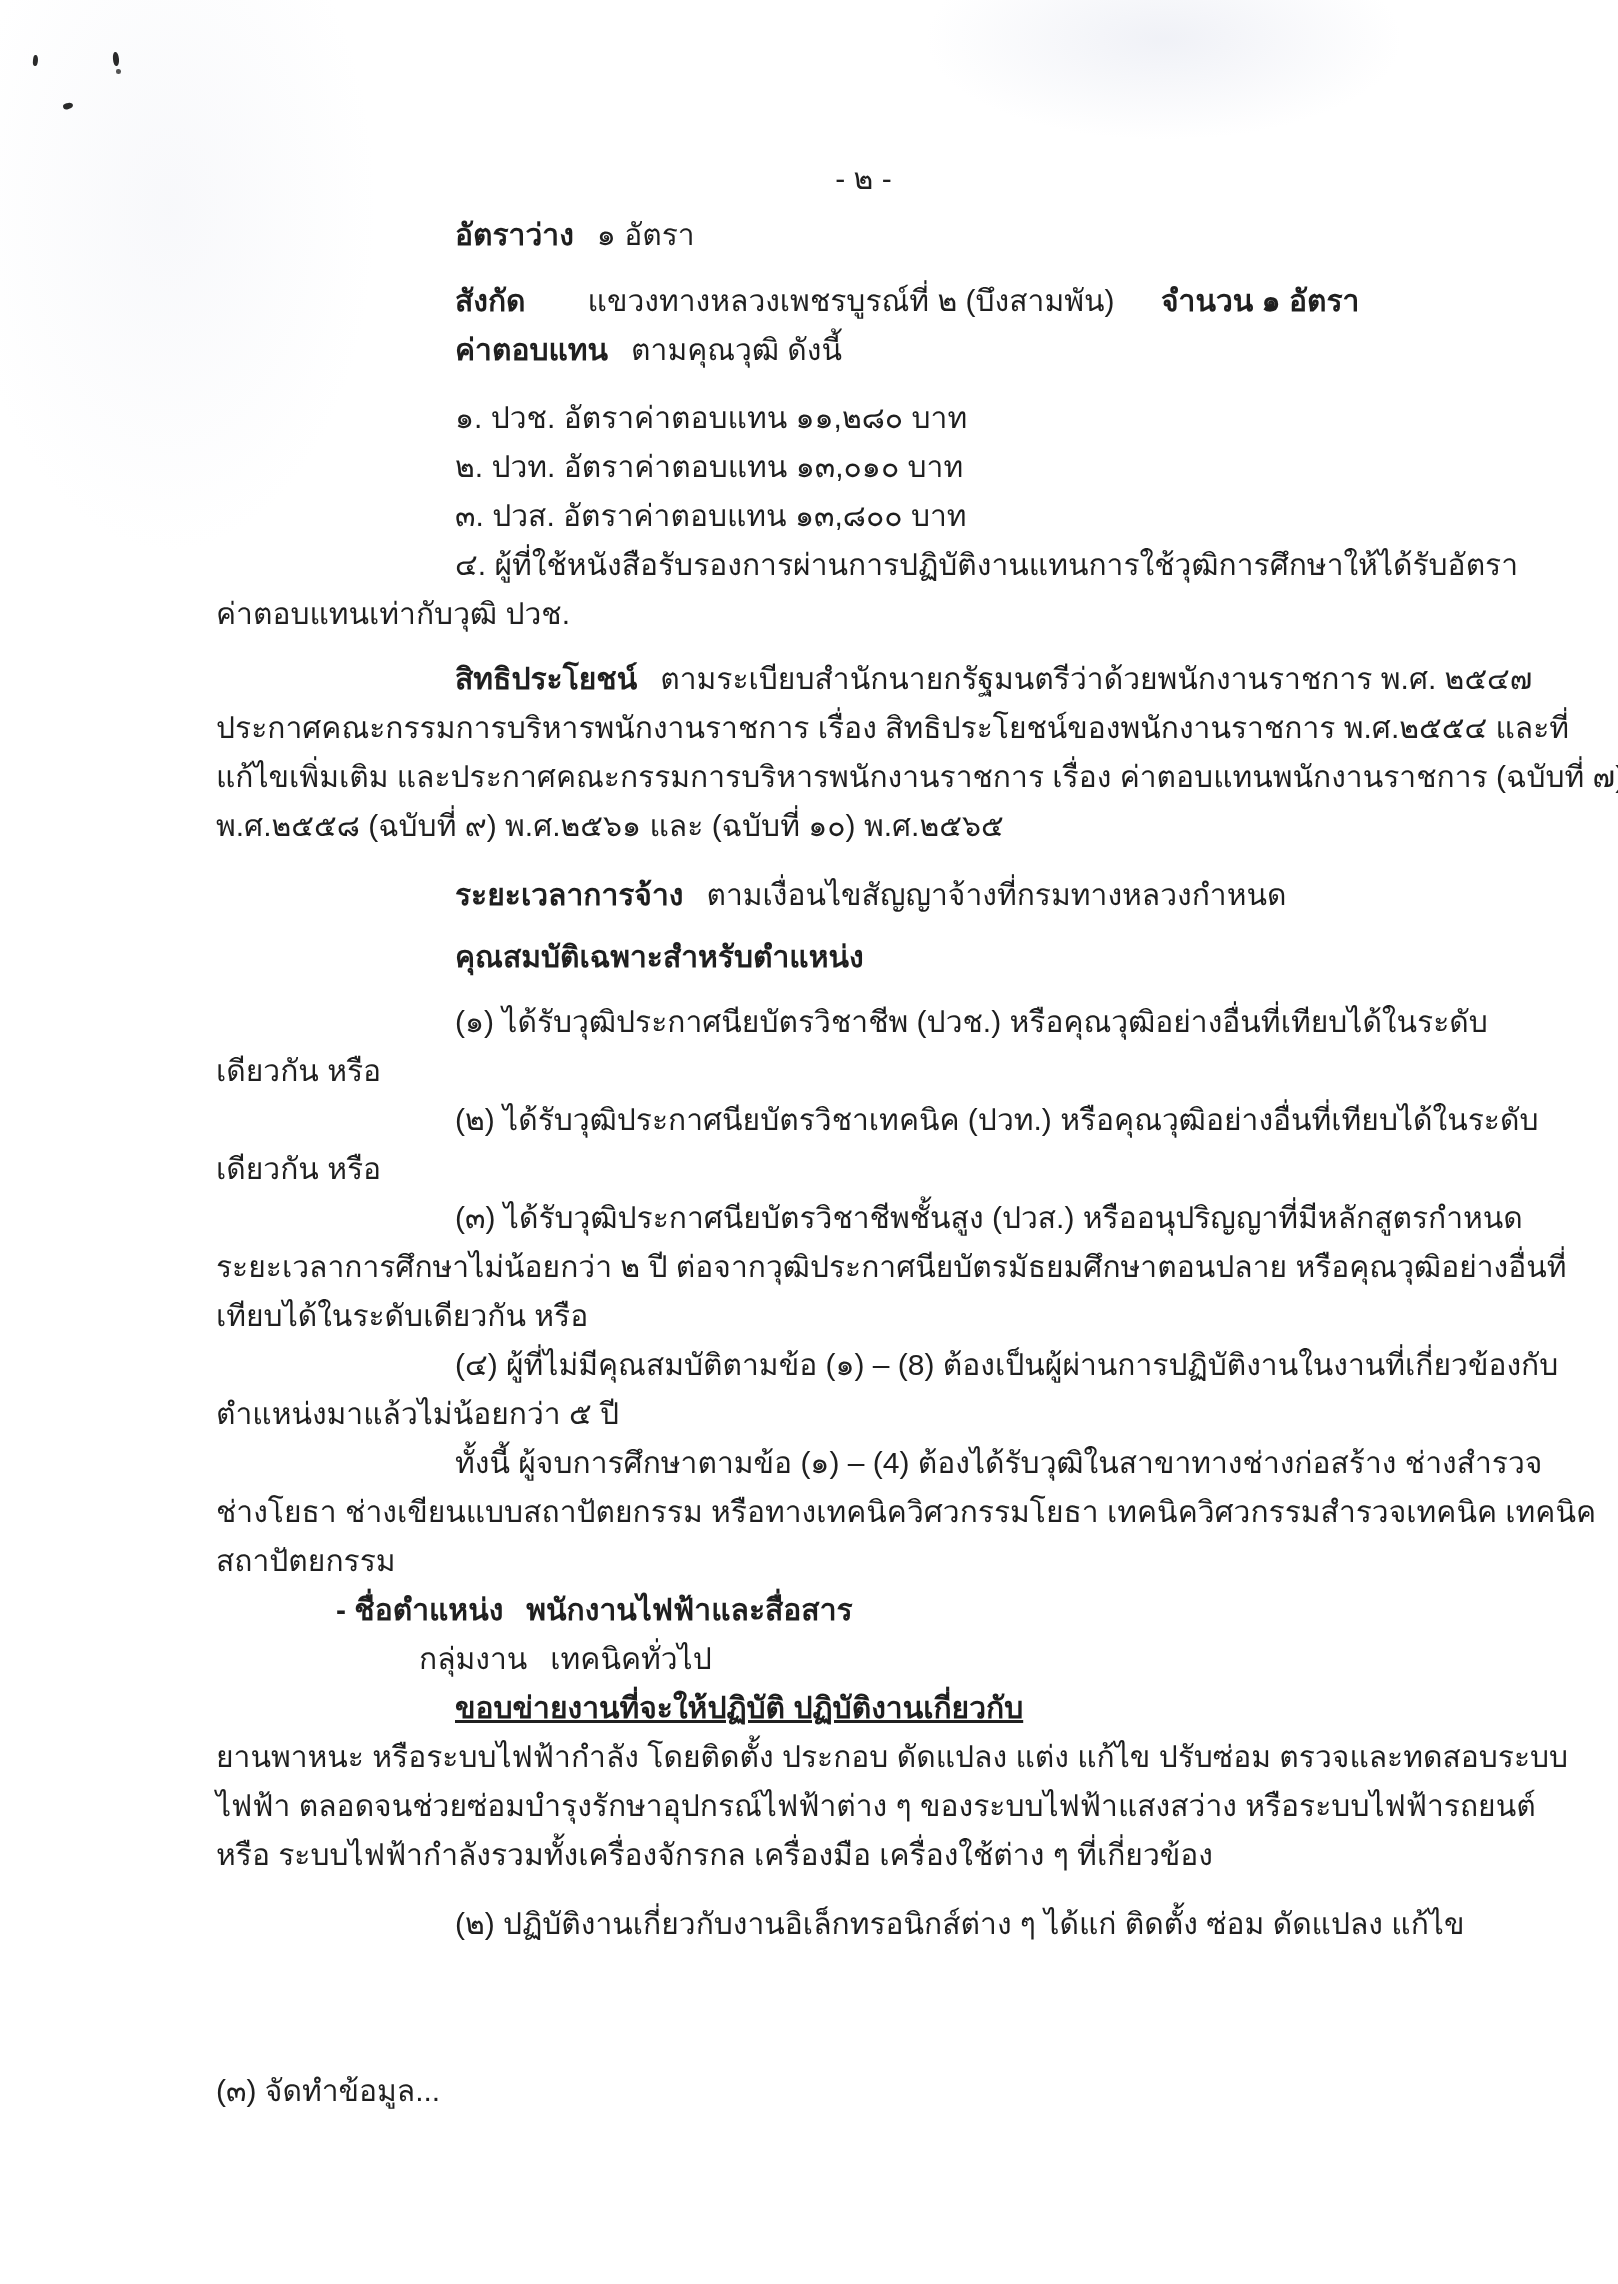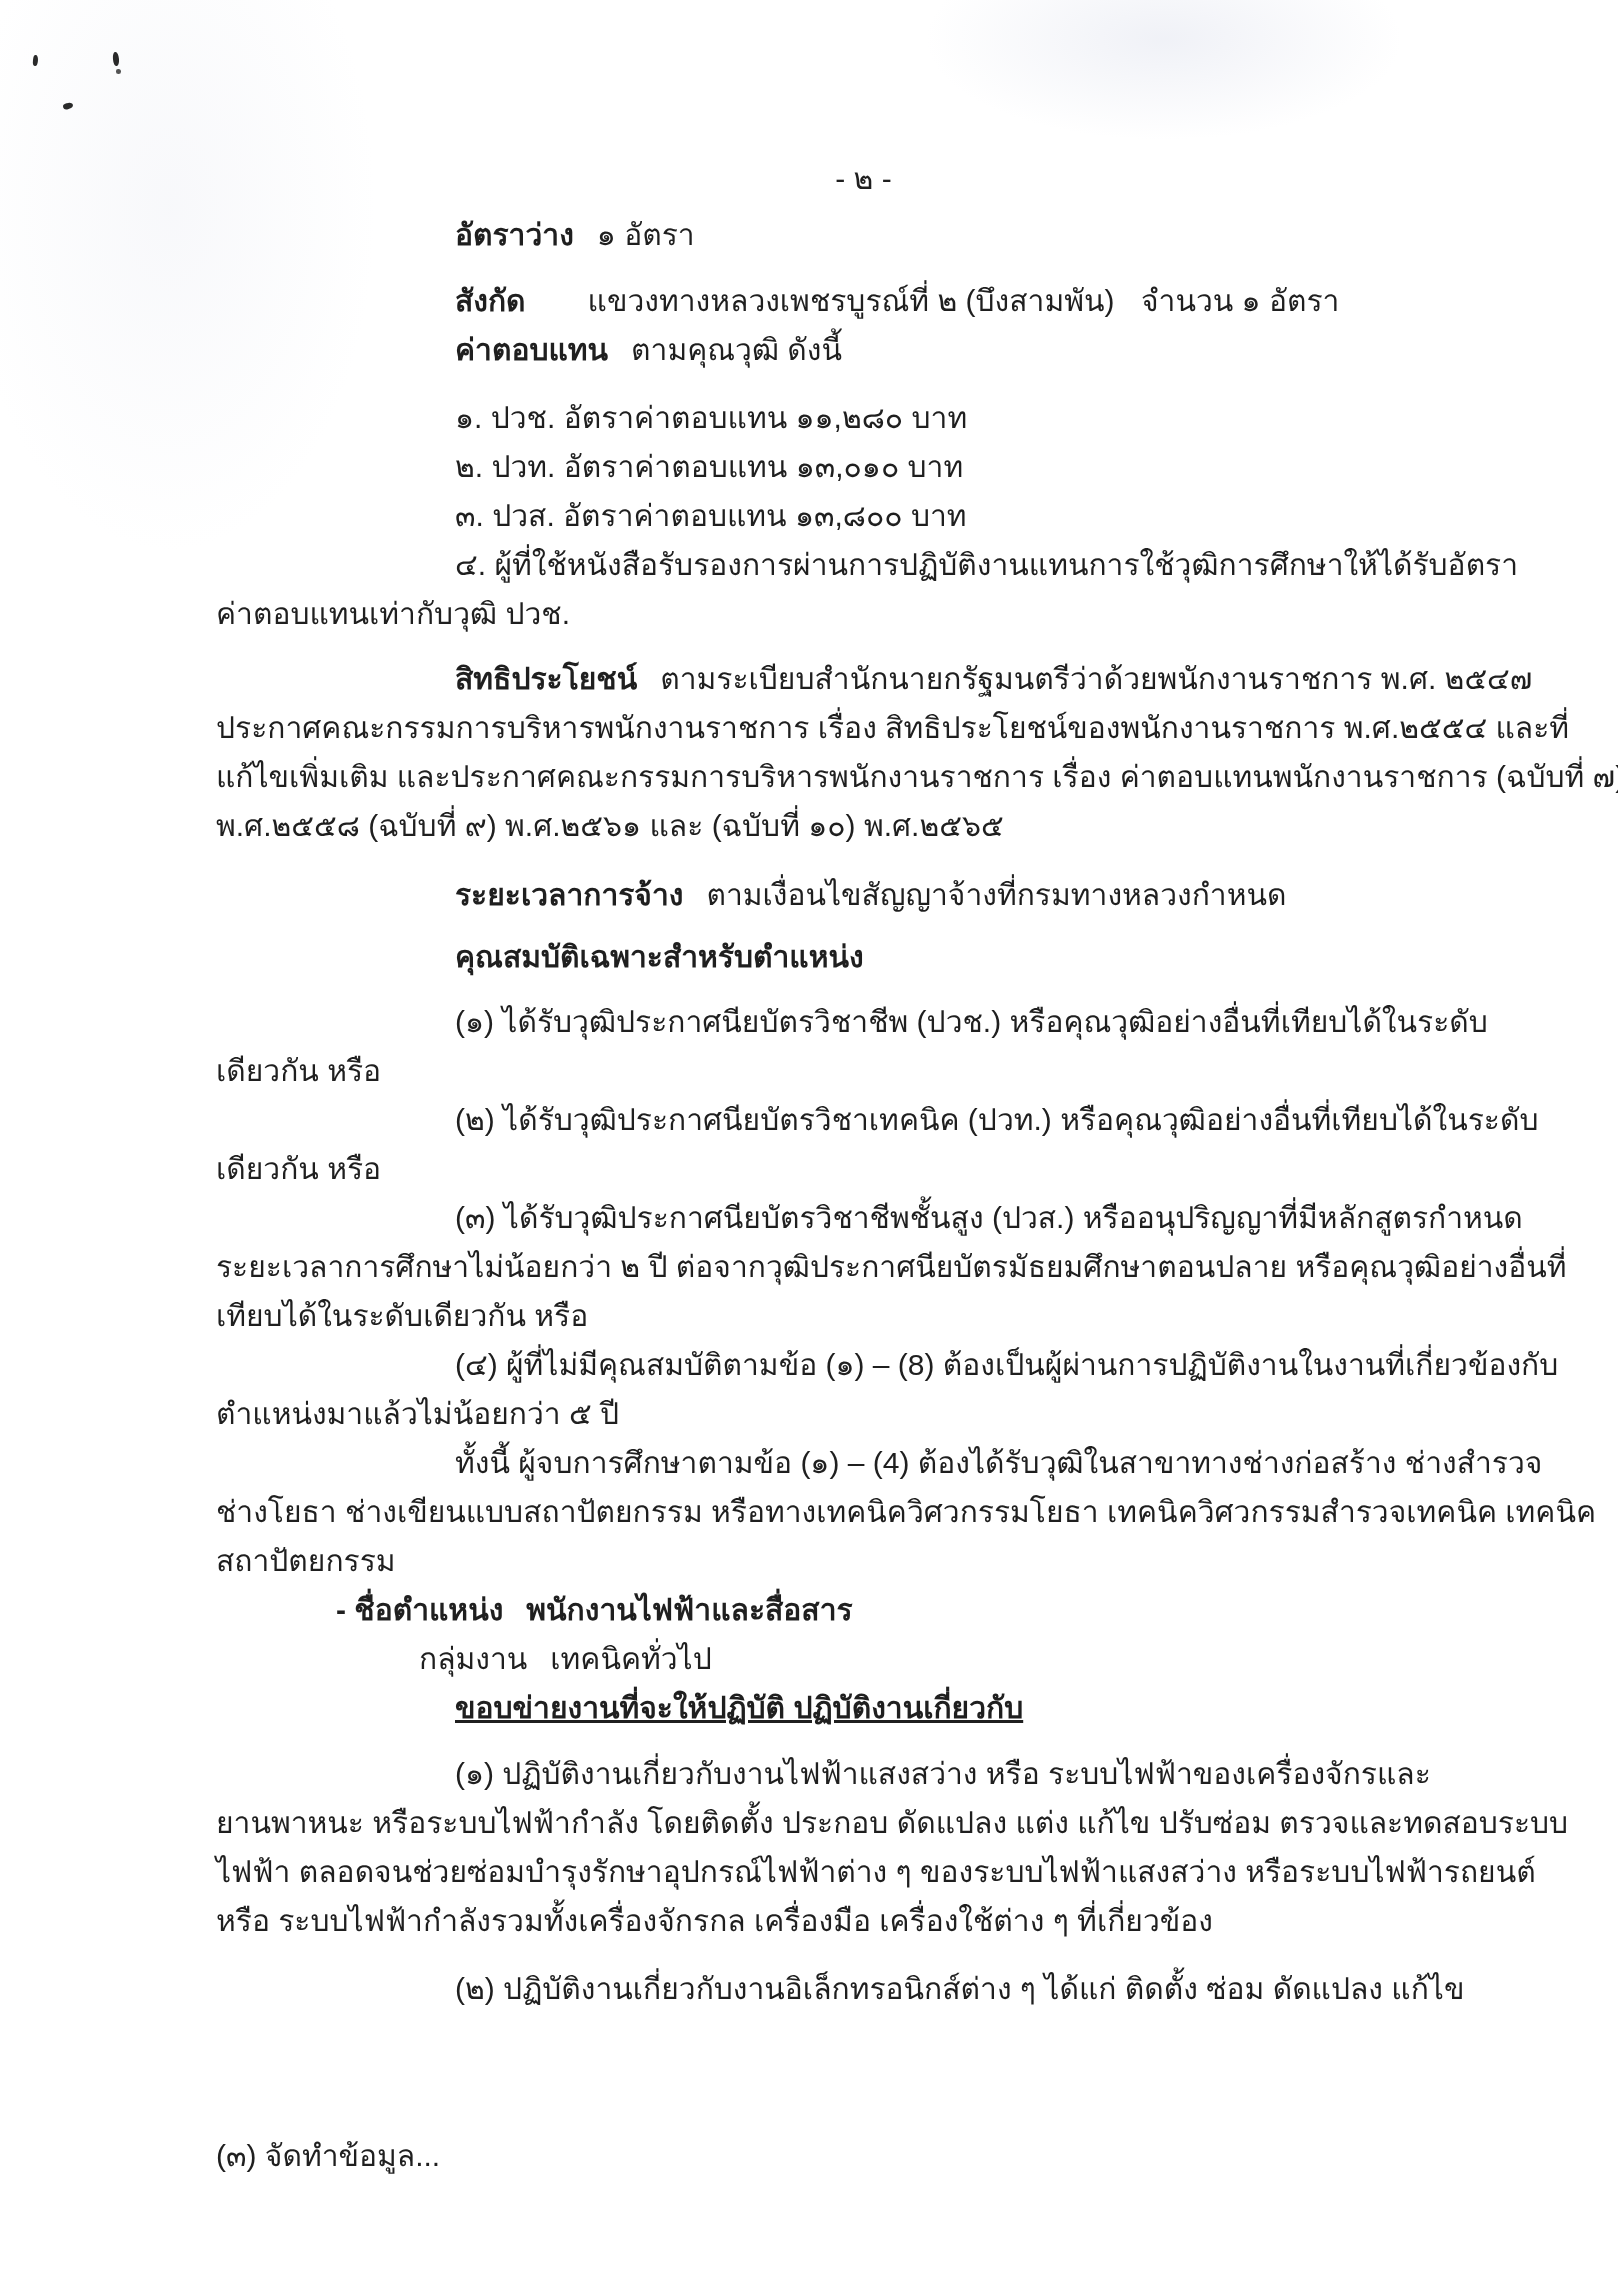--- a/index.html
+++ b/index.html
@@ -29,21 +29,21 @@
     position:relative;
   }
   .b{font-weight:bold;}
   .ind{margin-left:239px;}
   .ind2{margin-left:120px;}
   .ind3{margin-left:203px;}
   .center{text-align:center;}
   .right{text-align:left;margin-right:27px;}
   .sp{margin-left:23px;}
   .sp2{margin-left:62px;}
-  .count{position:absolute;left:925px;top:0;}
+  .count{position:absolute;left:945px;top:0;font-weight:bold;}
   .mt5{margin-top:17px;}
   .mt10{margin-top:6.5px;}
   .mt20{margin-top:13px;}
   .mt25{margin-top:16.4px;}
   .mt30{margin-top:19.6px;}
   .mt40{text-decoration:underline;}
   .mt180{margin-top:118px;}
   .speck{position:absolute;background:#2a2a2a;border-radius:45% 55% 50% 50%;}
   .s1{left:33px;top:55px;width:4.6px;height:10.5px;transform:rotate(6deg);}
   .s2{left:113px;top:52px;width:5.9px;height:14.4px;transform:rotate(-4deg);}
@@ -110,21 +110,20 @@
 
     <div class="line">
       <span class="ind2 b">- ชื่อตำแหน่ง</span><span class="sp b">พนักงานไฟฟ้าและสื่อสาร</span>
     </div>
     <div class="line">
       <span class="ind3">กลุ่มงาน</span><span class="sp">เทคนิคทั่วไป</span>
     </div>
 
     <div class="line ind b mt40">ขอบข่ายงานที่จะให้ปฏิบัติ ปฏิบัติงานเกี่ยวกับ</div>
 
-    <div class="line ind mt25">(๑) ปฏิบัติงานเกี่ยวกับงานไฟฟ้าแสงสว่าง หรือ ระบบไฟฟ้าของเครื่องจักรและ</div>
     <div class="line">ยานพาหนะ หรือระบบไฟฟ้ากำลัง โดยติดตั้ง ประกอบ ดัดแปลง แต่ง แก้ไข ปรับซ่อม ตรวจและทดสอบระบบ</div>
     <div class="line">ไฟฟ้า ตลอดจนช่วยซ่อมบำรุงรักษาอุปกรณ์ไฟฟ้าต่าง ๆ ของระบบไฟฟ้าแสงสว่าง หรือระบบไฟฟ้ารถยนต์</div>
     <div class="line">หรือ ระบบไฟฟ้ากำลังรวมทั้งเครื่องจักรกล เครื่องมือ เครื่องใช้ต่าง ๆ ที่เกี่ยวข้อง</div>
     <div class="line ind mt30">(๒) ปฏิบัติงานเกี่ยวกับงานอิเล็กทรอนิกส์ต่าง ๆ ได้แก่ ติดตั้ง ซ่อม ดัดแปลง แก้ไข</div>
 
     <div class="line right mt180">(๓) จัดทำข้อมูล...</div>
 
   </div>
 </div>
 

